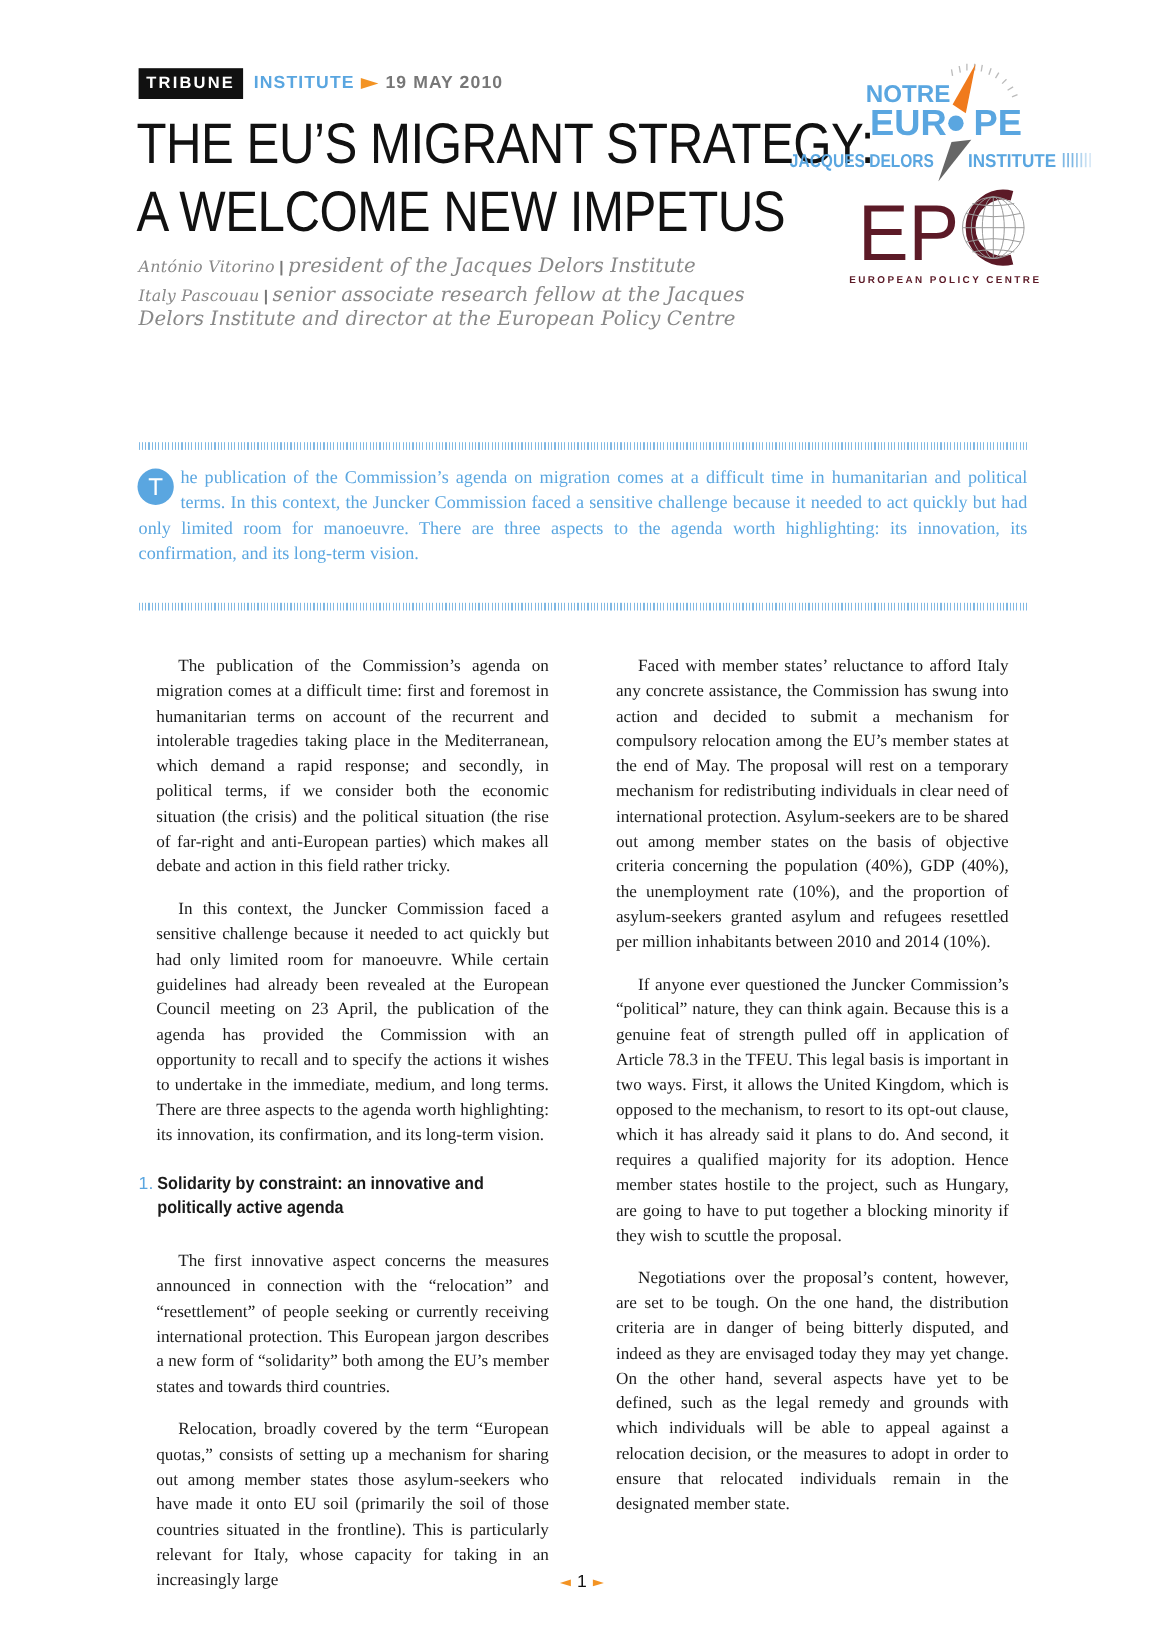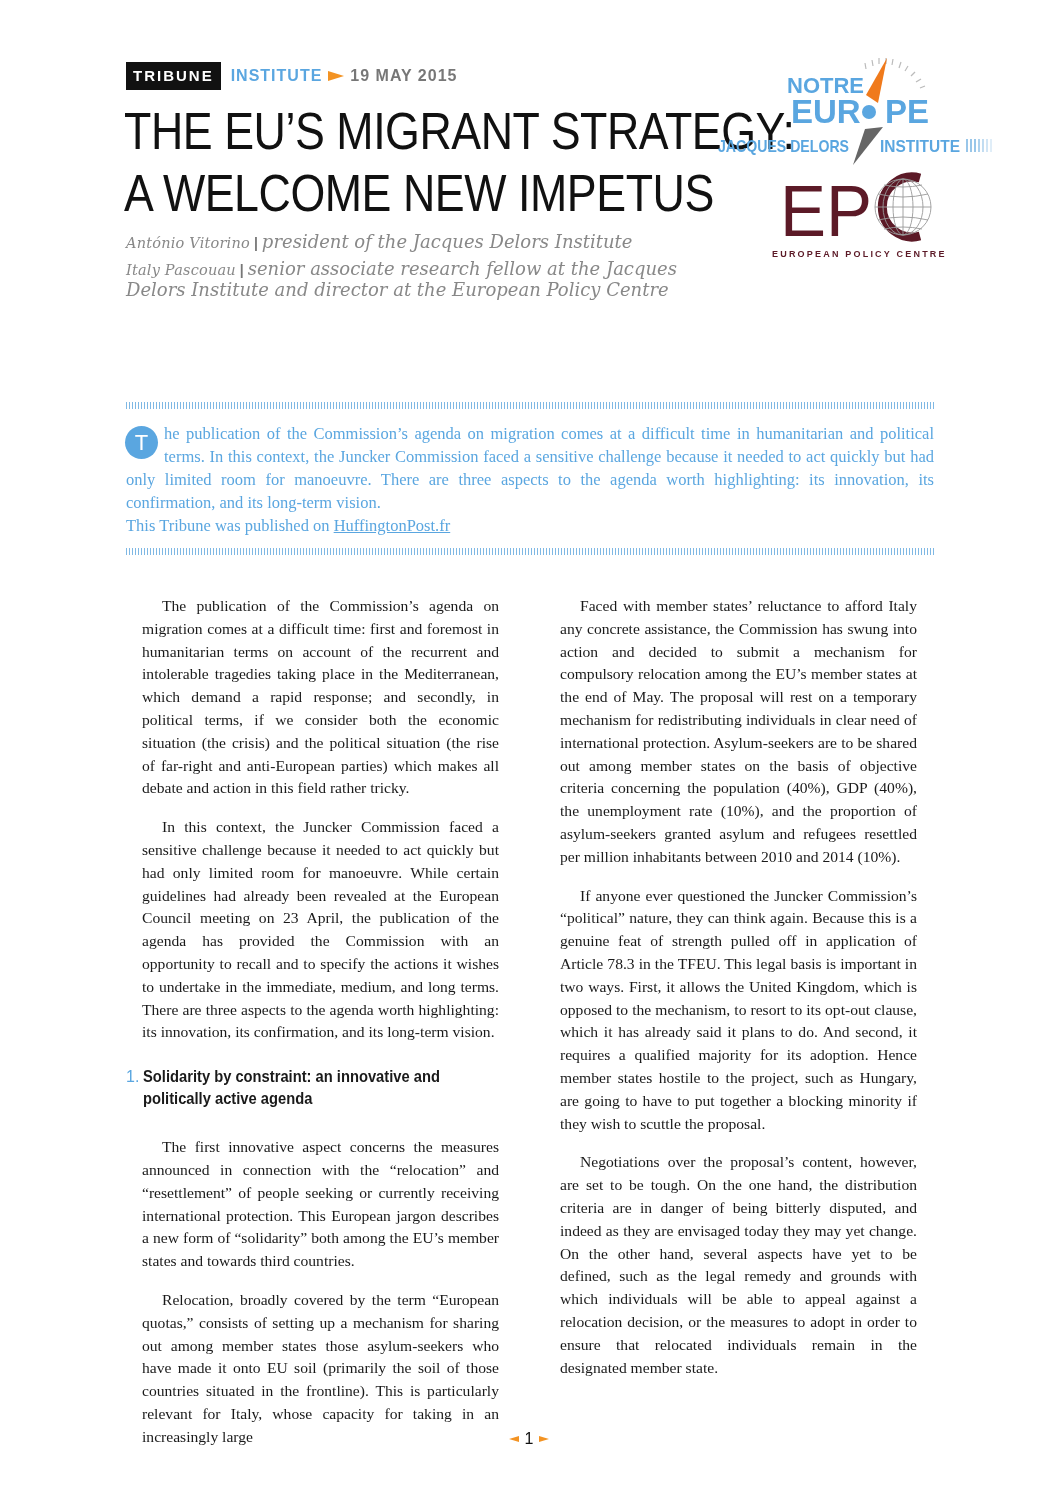--- a/index.html
+++ b/index.html
@@ -53,21 +53,21 @@
   </style>
 </head>
 <body>
 
 <div class="page">
 
   <div class="kicker">
     <span class="tribune">TRIBUNE</span>
     <span class="viewpoint">INSTITUTE</span>
     <span class="arrow"></span>
-    <span class="date">19 MAY 2015</span>
+    <span class="date">19 MAY 2010</span>
   </div>
 
   <h1 class="title" style="margin:0;font-weight:normal;">
     <span>THE EU’S MIGRANT STRATEGY:</span><br>
     <span>A WELCOME NEW IMPETUS</span>
   </h1>
 
   <div class="authors">
     <div class="author">
       <span class="name">António Vitorino</span><span class="sep">|</span><span class="role">president of the  Jacques Delors Institute</span>
@@ -123,21 +123,20 @@
       <path d="M114 17 Q133 21 152 17"></path>
       <path d="M114 61 Q133 57 152 61"></path>
     </g>
     <text x="2" y="89" font-family="Liberation Sans, sans-serif" font-weight="bold" font-size="9" fill="#5c1a27" letter-spacing="2.2">EUROPEAN POLICY CENTRE</text>
   </svg>
 
   <div class="dots top"></div>
   <div class="intro">
     <span class="dropcap">T</span>
     <span>he publication of the Commission’s agenda on migration comes at a difficult time in humanitarian and political terms. In this context, the Juncker Commission faced a sensitive challenge because it needed to act quickly but had only limited room for manoeuvre. There are three aspects to the agenda worth highlighting: its innovation, its confirmation, and its long-term vision.</span>
-    <span class="pubnote"><span>This Tribune was published on </span><a href="#">HuffingtonPost.fr</a></span>
   </div>
   <div class="dots bottom"></div>
 
   <div class="col left">
     <p>The publication of the Commission’s agenda on migration comes at a difficult time: first and foremost in humanitarian terms on account of the recurrent and intolerable tragedies taking place in the Mediterranean, which demand a rapid response; and secondly, in political terms, if we consider both the economic situation (the crisis) and the political situation (the rise of far-right and anti-European parties) which makes all debate and action in this field rather tricky.</p>
     <p>In this context, the Juncker Commission faced a sensitive challenge because it needed to act quickly but had only limited room for manoeuvre. While certain guidelines had already been revealed at the European Council meeting on 23 April, the publication of the agenda has provided the Commission with an opportunity to recall and to specify the actions it wishes to undertake in the immediate, medium, and long terms. There are three aspects to the agenda worth highlighting: its innovation, its confirmation, and its long-term vision.</p>
     <div class="section-h">
       <span class="num">1.</span>
       <span class="txt">Solidarity by constraint: an innovative and politically active agenda</span>
     </div>

